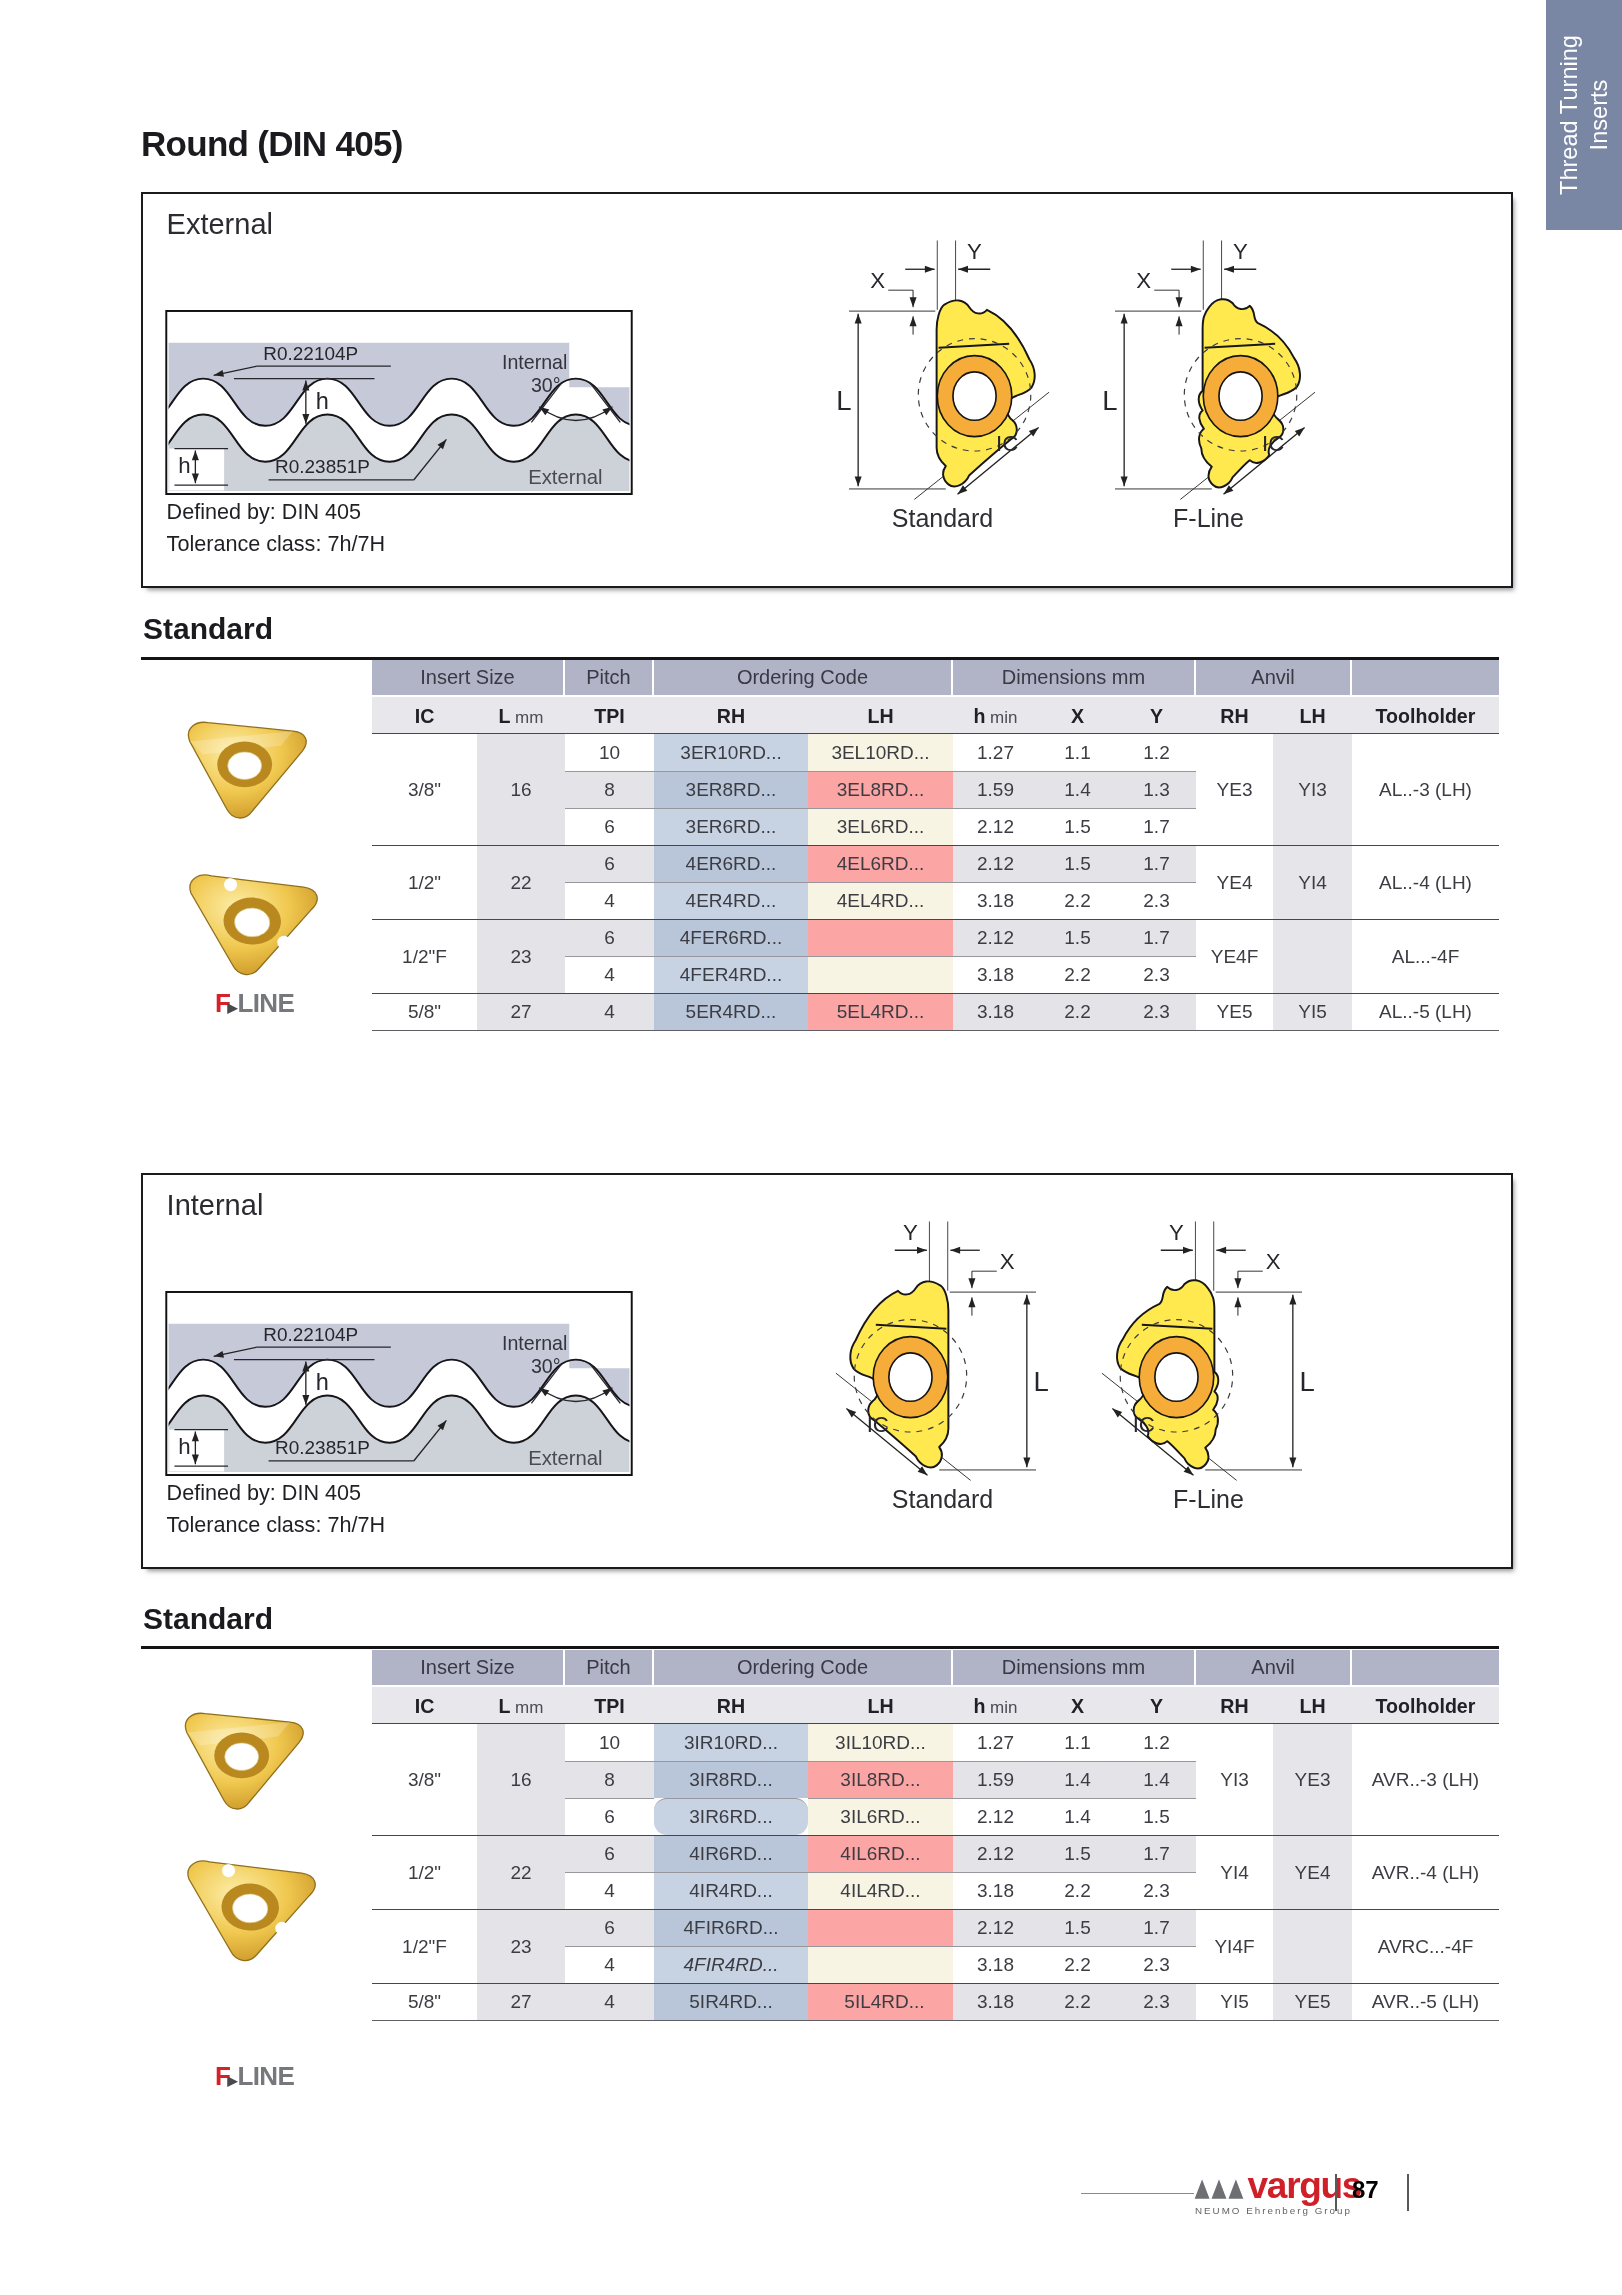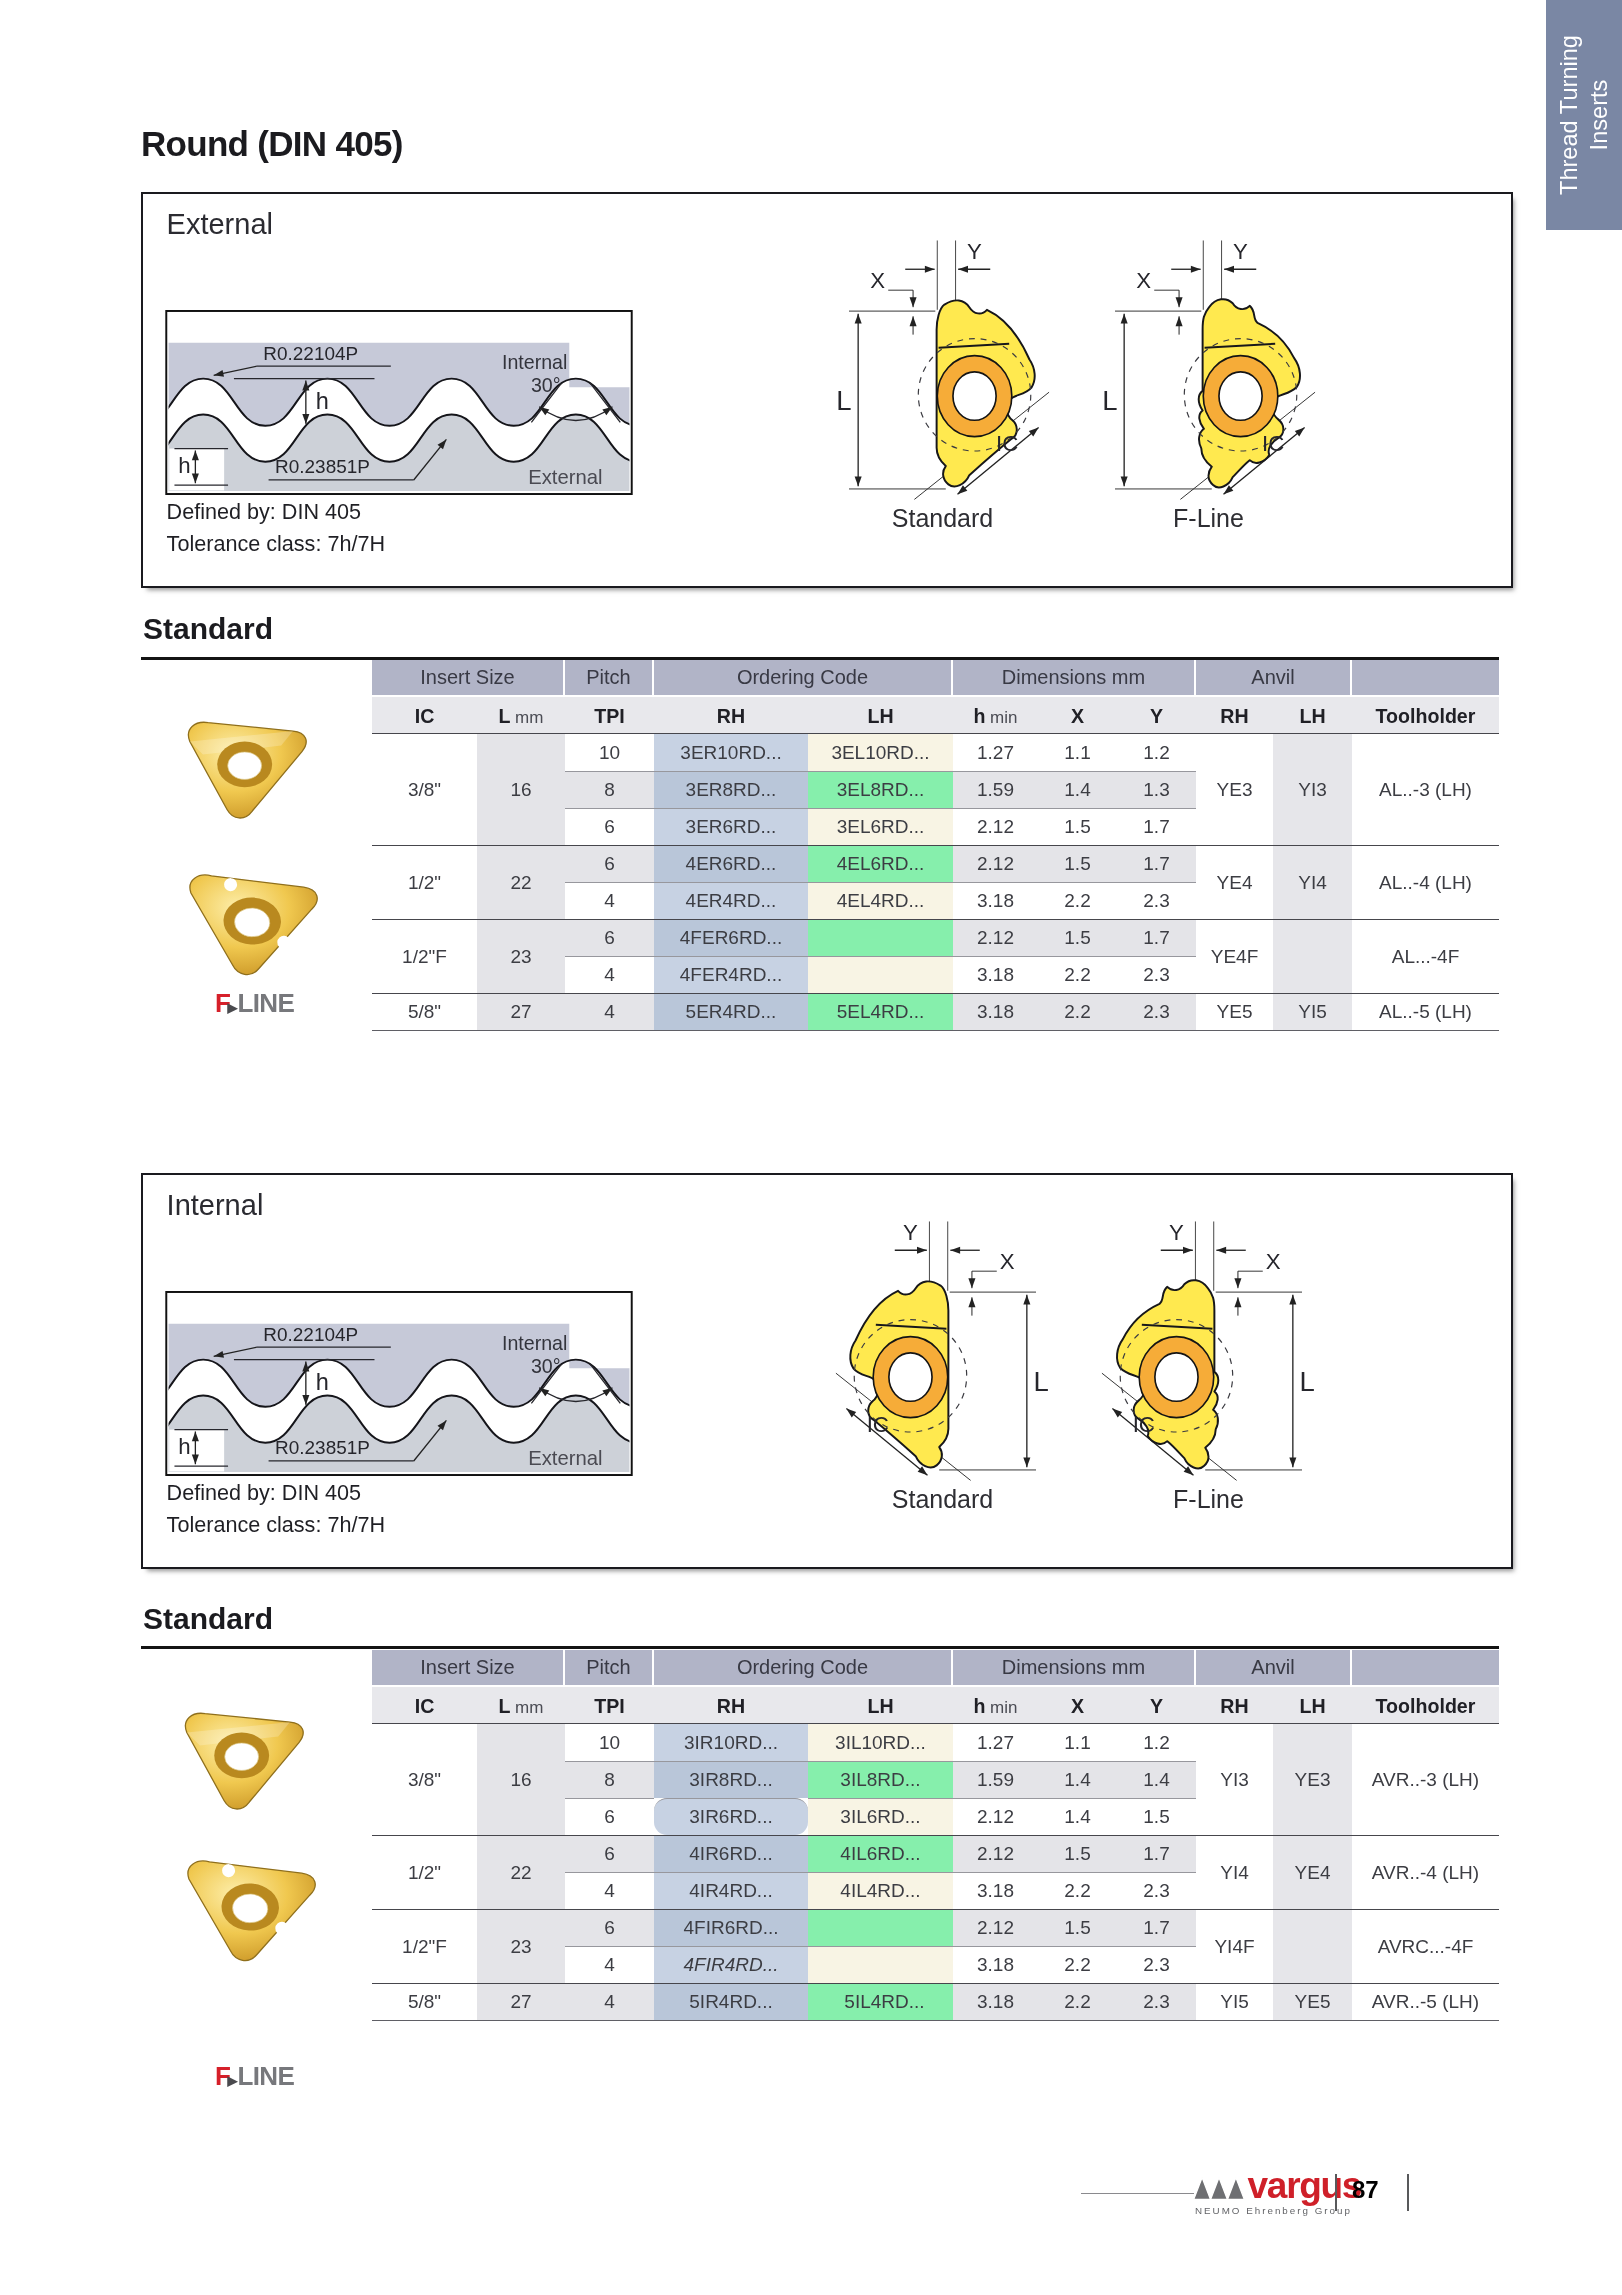--- a/index.html
+++ b/index.html
@@ -45,21 +45,21 @@
   .gsep{border-right:2px solid #fff;}
   .hsub{background:#e8e8ec;border-bottom:1.3px solid #46464c;display:flex;align-items:baseline;justify-content:center;
         box-sizing:border-box;padding-top:7.9px;}
   .hsub b{font-weight:700;font-size:19.6px;color:#202026;}
   .hsub .u{font-weight:400;font-size:17px;color:#4b4c54;margin-left:4.6px;}
   .cell{display:flex;align-items:center;justify-content:center;font-size:19px;color:#3c3d43;box-sizing:border-box;}
   .lgray{background:#e4e4e8;}
   .algray{background:#e6e6ea;}
   .tpi.odd,.dim.odd{background:#e4e4e8;}
   .rhc{background:#c7d2e3;} .rhc.odd{background:#b9c6d9;}
-  .lhc{background:#f8f4e4;} .lhc.odd{background:#86efac;}
+  .lhc{background:#f8f4e4;} .lhc.odd{background:#fca5a5;}
   .gtop{border-top:1.3px solid #46464c;}
   .ttop{border-top:0.7px solid #97979d;}
 
   
   .gold{position:absolute;}
   #gold0a{left:165px;top:701px;} #gold0b{left:169px;top:849px;}
   #gold1a{left:162px;top:1692px;} #gold1b{left:167px;top:1835px;}
   .fline{position:absolute;font-weight:700;font-size:26px;letter-spacing:-0.7px;display:flex;align-items:baseline;}
   #fl0{left:215px;top:988px;} #fl1{left:215px;top:2061px;}
   .fl-f{color:#d6202a;}

